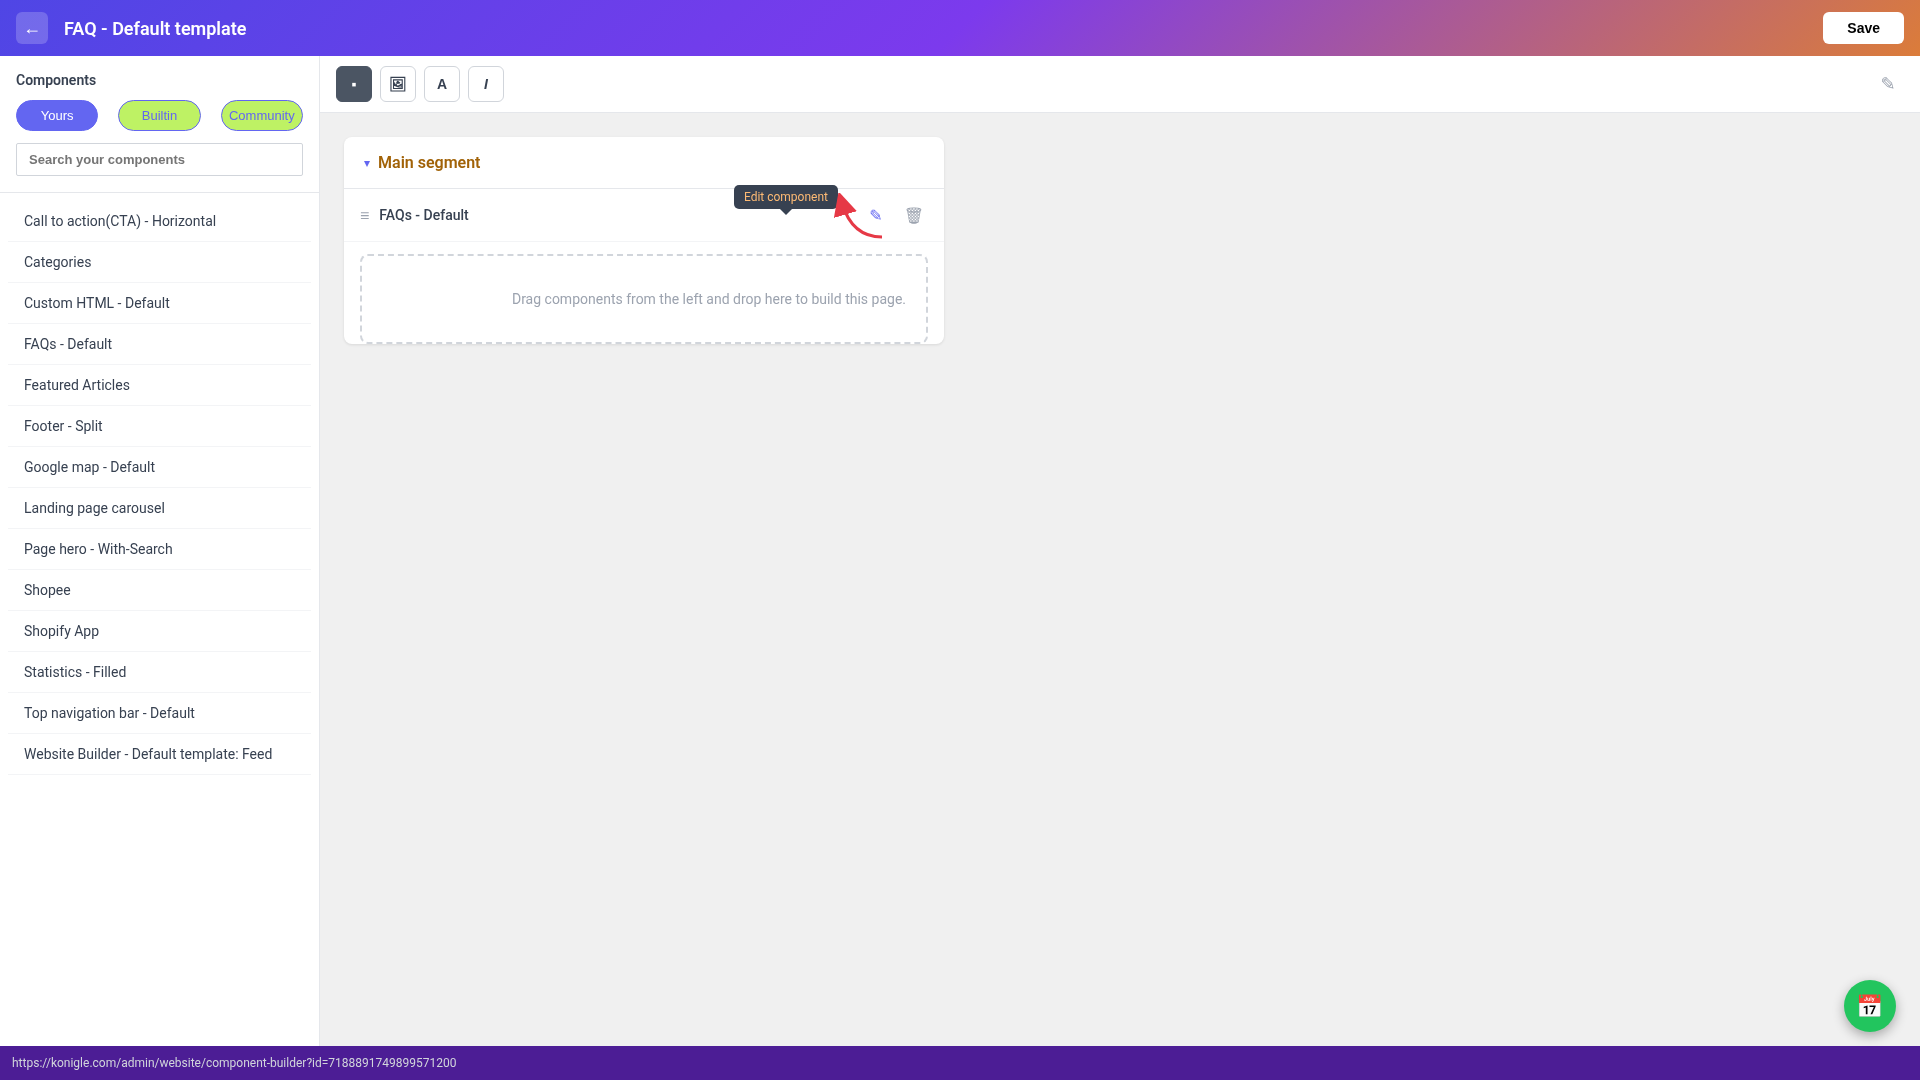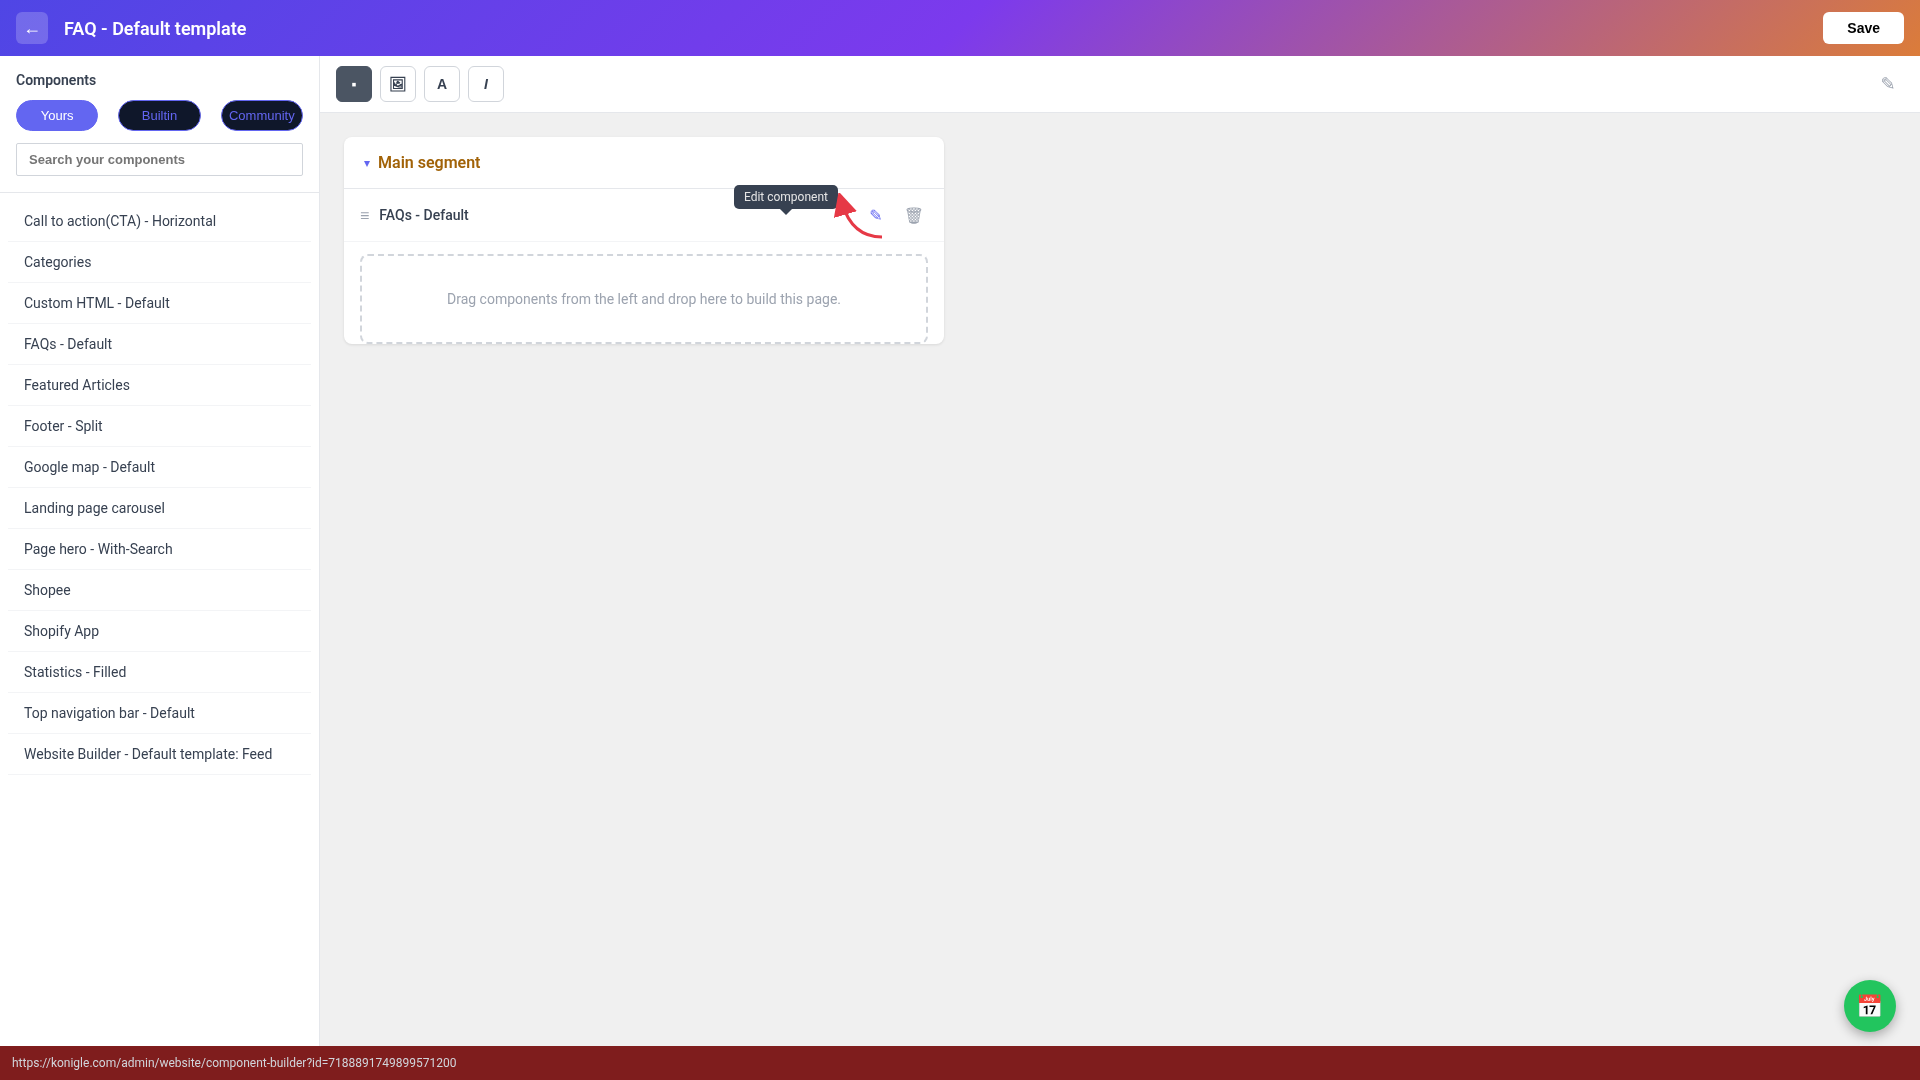--- a/index.html
+++ b/index.html
@@ -72,21 +72,21 @@
       margin-bottom: 12px;
     }
     .tab-btn {
       flex: 1;
       padding: 7px 0;
       border: 1.5px solid #6366f1;
       border-radius: 20px;
       font-size: 13px;
       font-weight: 500;
       cursor: pointer;
-      background: #0f172a;
+      background: #bef264;
       color: #6366f1;
     }
     .tab-btn.active {
       background: #6366f1;
       color: white;
     }
     .search-input {
       width: 100%;
       padding: 8px 12px;
       border: 1px solid #d1d5db;
@@ -218,21 +218,21 @@
       display: flex; align-items: center; justify-content: center;
       border-radius: 4px;
     }
 
     
     .tooltip {
       position: absolute;
       right: 52px;
       top: 6px;
       background: #374151;
-      color: #e5e5e5;
+      color: #fdba74;
       font-size: 12px;
       padding: 5px 10px;
       border-radius: 5px;
       white-space: nowrap;
       z-index: 10;
     }
     .tooltip-arrow {
       position: absolute;
       bottom: -6px;
       left: 50%;
@@ -242,33 +242,33 @@
       border-right: 6px solid transparent;
       border-top: 6px solid #374151;
     }
 
     
     .drop-zone {
       margin: 12px 16px;
       border: 2px dashed #d1d5db;
       border-radius: 8px;
       padding: 32px 20px;
-      text-align: center;
+      text-align: right;
       color: #9ca3af;
       font-size: 14px;
       line-height: 1.6;
     }
 
     
     .status-bar {
       position: fixed;
       bottom: 0;
       left: 0;
       right: 0;
-      background: #7f1d1d;
+      background: #4c1d95;
       color: #d1d5db;
       font-size: 12px;
       padding: 17px 12px;
       height: 28px;
       display: flex;
       align-items: center;
     }
 
     
     .fab {

